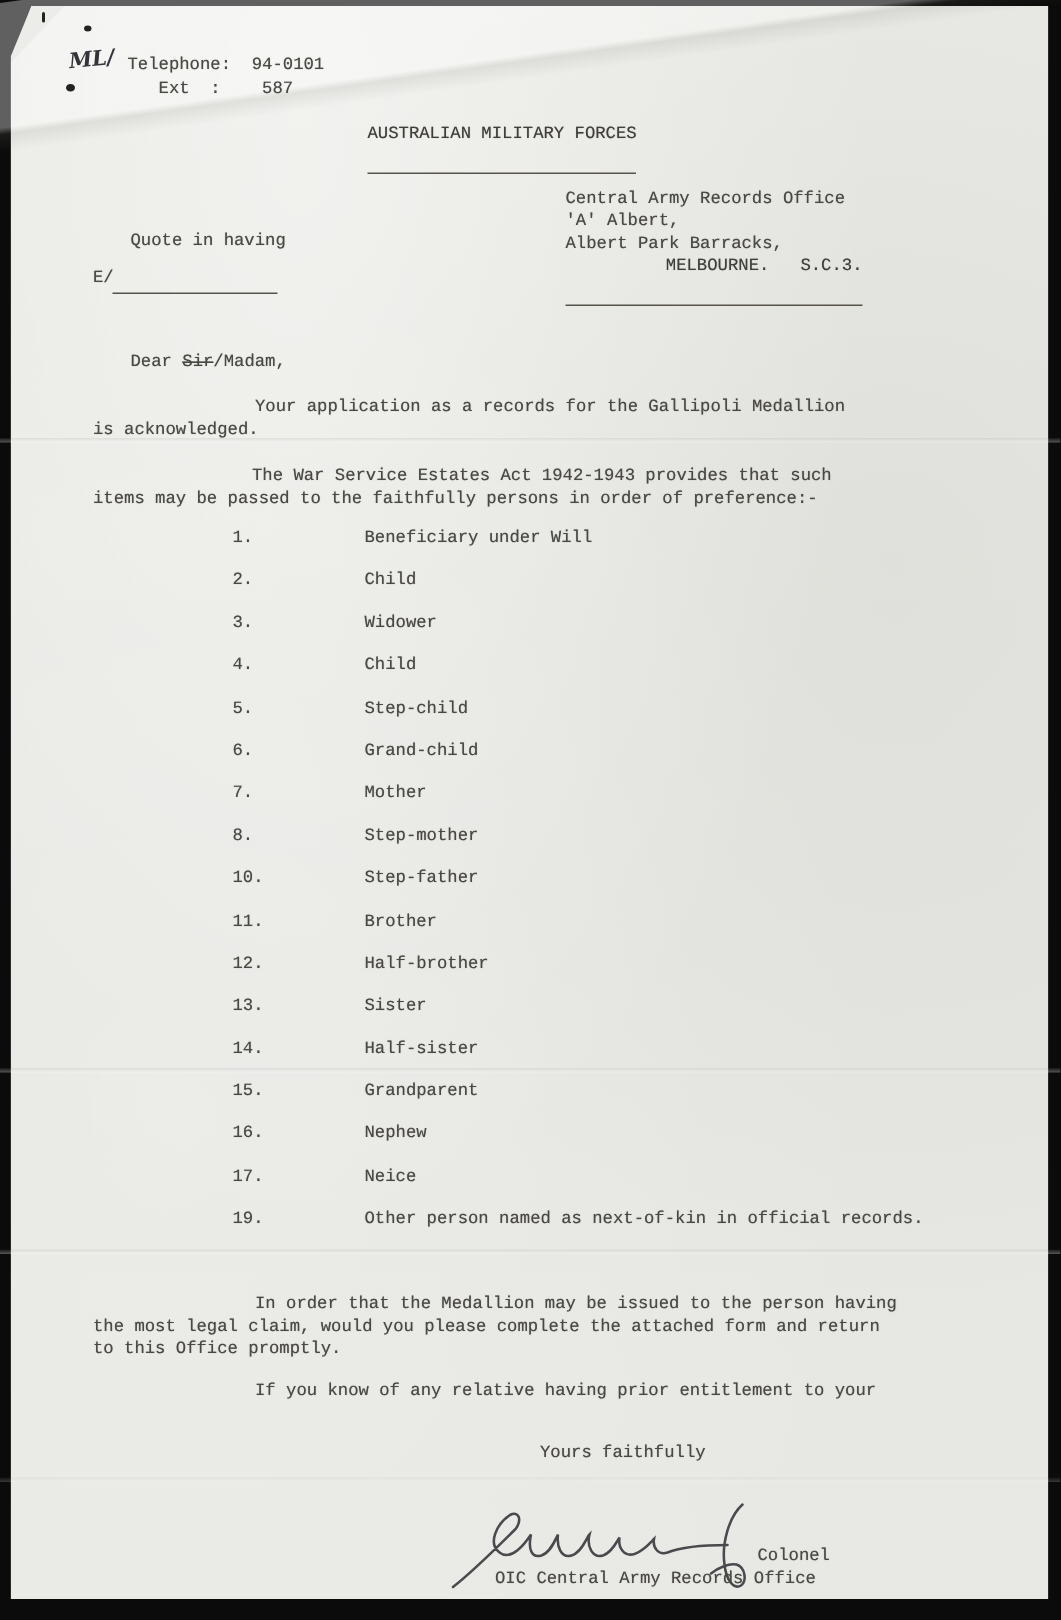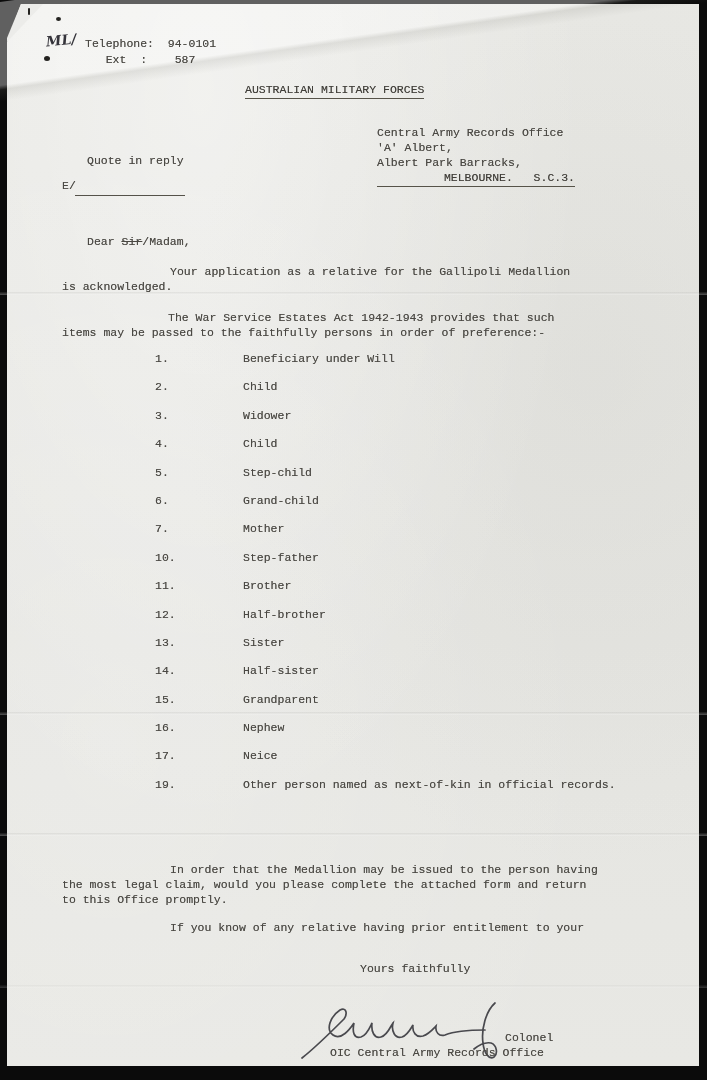--- a/index.html
+++ b/index.html
@@ -32,21 +32,21 @@
   }
   .speck{position:absolute;background:#23221f;border-radius:50%;}
   
   .layer{position:absolute;inset:0;}
   .t{
     position:absolute;white-space:pre;
     font-size:11.5px;line-height:15px;color:#4a4843;
     text-shadow:0 0 .6px rgba(62,60,54,.55);
   }
   .dark{color:#403e39}
-  .u{border-bottom:1.2px solid #565349;padding-bottom:1px}
+  .u{border-bottom:1.2px solid #565349;padding-bottom:18px}
   .strike{text-decoration:line-through;text-decoration-thickness:1.2px}
   .handwritten{
     font-family:"DejaVu Serif",serif;font-style:italic;font-weight:bold;
     font-size:14px;color:#34333a;transform:rotate(-6deg);text-shadow:none;
   }
   
   #pref-list{position:absolute;left:155px;top:352px;}
   .list-row{height:28.4px;white-space:pre;font-size:11.5px;color:#4a4843;
     text-shadow:0 0 .6px rgba(62,60,54,.55);}
   .list-row .num{display:inline-block;width:88px;}
@@ -76,40 +76,41 @@
   <span class="t handwritten" style="left:46px;top:33px">ML/</span>
   <span class="t" style="left:85px;top:36px">Telephone:  94-0101</span>
   <span class="t" style="left:85px;top:52px">   Ext  :    587</span>
   <span class="t dark u" style="left:245px;top:82px">AUSTRALIAN MILITARY FORCES</span>
 
   <span class="t" style="left:377px;top:125px">Central Army Records Office</span>
   <span class="t" style="left:377px;top:140px">'A' Albert,</span>
   <span class="t" style="left:377px;top:155px">Albert Park Barracks,</span>
   <span class="t dark u addr4" style="left:377px;top:170px">MELBOURNE.   S.C.3.</span>
 
-  <span class="t" style="left:87px;top:153px">Quote in reply</span>
+  <span class="t" style="left:87px;top:153px">Quote in having</span>
   <span class="t" style="left:62px;top:178px">E/</span>
   <span class="ref-line"></span>
 
   <span class="t" style="left:87px;top:234px"><span>Dear </span><span class="strike">Sir</span><span>/Madam,</span></span>
 
-  <span class="t" style="left:170px;top:264px">Your application as a relative for the Gallipoli Medallion</span>
+  <span class="t" style="left:170px;top:264px">Your application as a records for the Gallipoli Medallion</span>
   <span class="t" style="left:62px;top:279px">is acknowledged.</span>
 
   <span class="t" style="left:168px;top:310px">The War Service Estates Act 1942-1943 provides that such</span>
   <span class="t" style="left:62px;top:325px">items may be passed to the faithfully persons in order of preference:-</span>
 
   <div id="pref-list">
     <div class="list-row"><span class="num">1.</span><span>Beneficiary under Will</span></div>
     <div class="list-row"><span class="num">2.</span><span>Child</span></div>
     <div class="list-row"><span class="num">3.</span><span>Widower</span></div>
     <div class="list-row"><span class="num">4.</span><span>Child</span></div>
     <div class="list-row"><span class="num">5.</span><span>Step-child</span></div>
     <div class="list-row"><span class="num">6.</span><span>Grand-child</span></div>
     <div class="list-row"><span class="num">7.</span><span>Mother</span></div>
+    <div class="list-row"><span class="num">8.</span><span>Step-mother</span></div>
     <div class="list-row"><span class="num">10.</span><span>Step-father</span></div>
     <div class="list-row"><span class="num">11.</span><span>Brother</span></div>
     <div class="list-row"><span class="num">12.</span><span>Half-brother</span></div>
     <div class="list-row"><span class="num">13.</span><span>Sister</span></div>
     <div class="list-row"><span class="num">14.</span><span>Half-sister</span></div>
     <div class="list-row"><span class="num">15.</span><span>Grandparent</span></div>
     <div class="list-row"><span class="num">16.</span><span>Nephew</span></div>
     <div class="list-row"><span class="num">17.</span><span>Neice</span></div>
     <div class="list-row"><span class="num">19.</span><span>Other person named as next-of-kin in official records.</span></div>
   </div>

